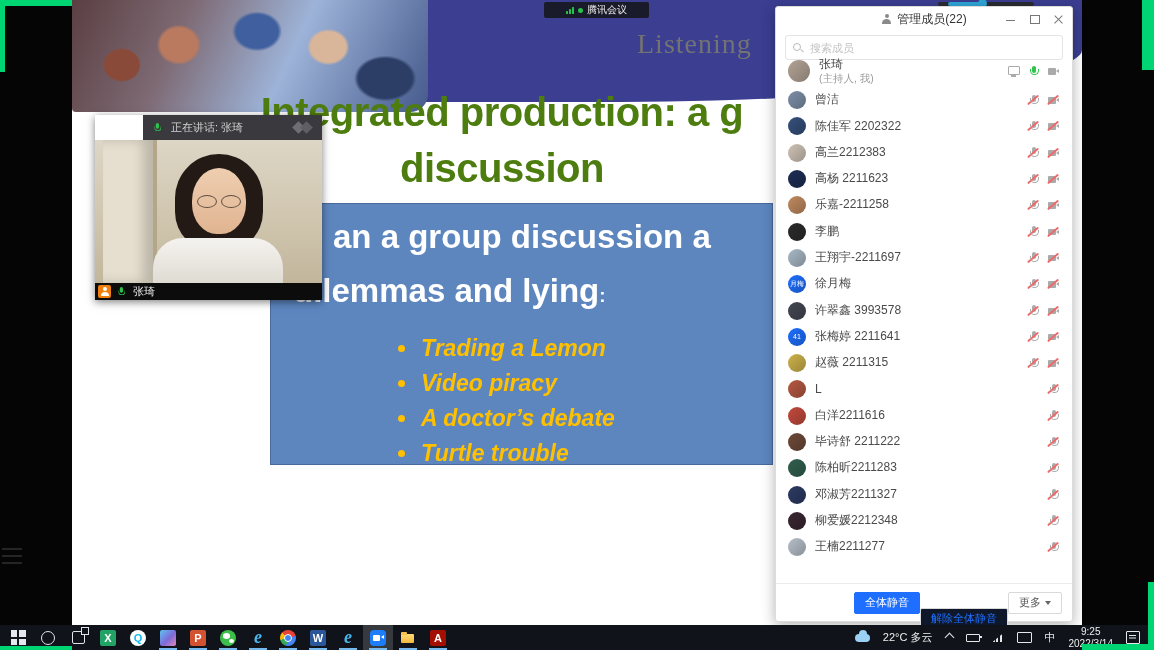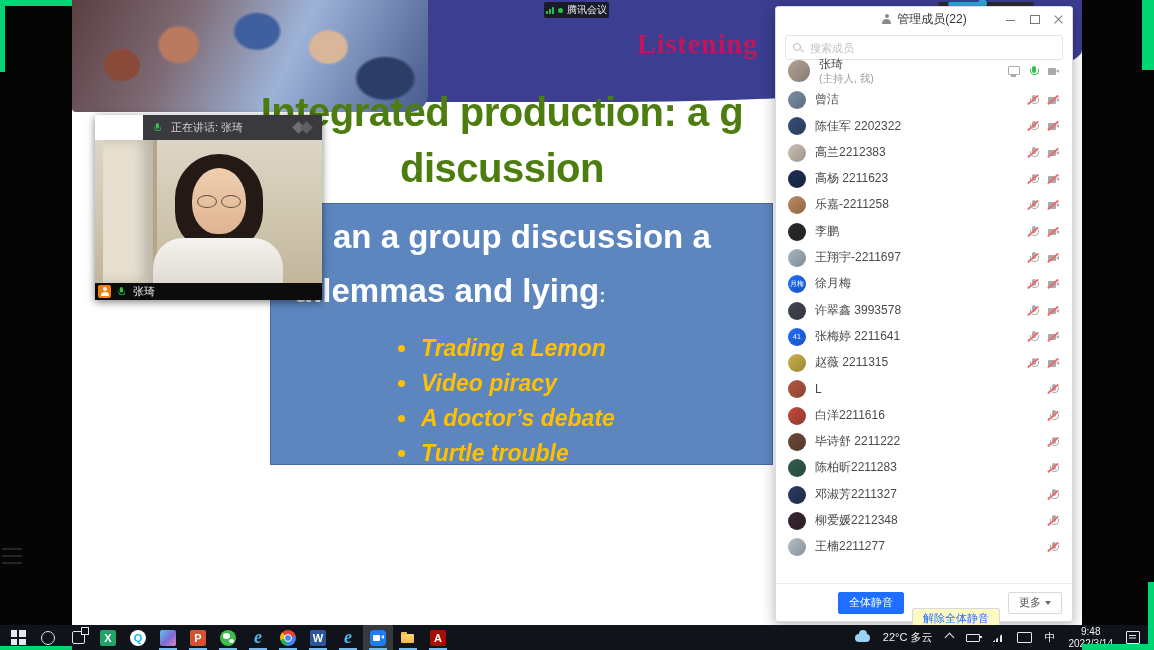--- a/index.html
+++ b/index.html
@@ -19,36 +19,36 @@
     border-radius:0 0 48% 10% / 0 0 52px 16px;}
   #collage{position:absolute;left:0;top:0;width:356px;height:112px;border-radius:0 0 18px 4px;
     background:
       radial-gradient(38px 34px at 14% 58%,#8a4a3a 0 45%,transparent 50%),
       radial-gradient(46px 42px at 30% 40%,#b97a5f 0 40%,transparent 48%),
       radial-gradient(50px 40px at 52% 28%,#3f5f9e 0 42%,transparent 50%),
       radial-gradient(44px 38px at 72% 42%,#d9b69a 0 40%,transparent 48%),
       radial-gradient(60px 44px at 88% 70%,#2c3e66 0 45%,transparent 52%),
       linear-gradient(115deg,#5a3f42 0%,#7e6a74 30%,#9db3d8 60%,#465a8c 100%);}
   #listening{position:absolute;left:565px;top:28px;font-family:"Liberation Serif","DejaVu Serif",serif;
-    font-weight:bold;font-size:28px;color:#be185d;letter-spacing:1px;}
+    font-weight:normal;font-size:28px;color:#737373;letter-spacing:1px;}
   #slide-title{position:absolute;left:130px;top:84px;width:600px;text-align:center;color:#4d7c0f;
     font-size:40px;font-weight:bold;line-height:56px;letter-spacing:-.5px;}
   #bluebox{position:absolute;left:198px;top:203px;width:503px;height:262px;background:#5d86bf;
     border:1px solid #49699c;box-sizing:border-box;}
   #box-line1{position:absolute;left:62px;top:14px;color:#fff;font-size:33px;font-weight:bold;}
   #box-line2{position:absolute;left:22px;top:68px;color:#fff;font-size:33px;font-weight:bold;}
   #box-line2 .colon{font-size:19px;font-weight:bold;}
   #bullets{position:absolute;left:118px;top:118px;margin:9px;padding:0;list-style:none;}
   #bullets li{color:#ffc000;font-size:23px;font-weight:bold;font-style:italic;line-height:35px;}
   #bullets li::before{content:"";display:inline-block;width:7px;height:7px;border-radius:50%;
     background:#ffc000;margin-right:16px;vertical-align:4px;}
 
   
   #pill{position:absolute;left:544px;top:2px;height:16px;background:rgba(24,24,34,.92);border-radius:2px;
-    display:flex;align-items:center;gap:4px;padding:0 2px;z-index:22;}
+    display:flex;align-items:center;gap:4px;padding:0 22px;z-index:22;}
   .sig{display:flex;align-items:flex-end;gap:1px;}
   .sig i{display:block;width:2px;background:#27c24c;border-radius:.5px;}
   .sig i:nth-child(1){height:3px}.sig i:nth-child(2){height:5px}.sig i:nth-child(3){height:7px}
   #pill .dot{width:5px;height:5px;border-radius:50%;background:#27c24c;}
   #pill .txt{color:#e8e8e8;font-size:10px;}
 
   
   #vol{position:absolute;left:938px;top:0;width:96px;height:9px;z-index:24;}
   #vol .track{position:absolute;left:0;right:0;top:2px;height:4px;background:#2b2b33;border-radius:2px;}
   #vol .fill{position:absolute;left:10px;width:34px;top:2px;height:4px;background:#2fa7d9;border-radius:2px;}
@@ -130,25 +130,25 @@
   .mrow{display:flex;align-items:center;padding:0 12px;height:26.3px;}
   .mrow.first{height:32px;}
   .avatar{width:18px;height:18px;border-radius:50%;flex:none;margin-right:9px;
     display:flex;align-items:center;justify-content:center;color:#fff;font-size:7px;overflow:hidden;}
   .mrow.first .avatar{width:22px;height:22px;}
   .minfo{display:flex;flex-direction:column;line-height:1.15;min-width:0;}
   .mname{font-size:12px;color:#4a4a4a;white-space:nowrap;}
   .msub{font-size:10.5px;color:#9c9c9c;}
   .micons{margin-left:auto;display:flex;align-items:center;gap:6px;}
   #panel-footer{position:absolute;left:0;right:0;bottom:0;height:38px;border-top:1px solid #ececec;
-    display:flex;align-items:center;justify-content:flex-end;gap:8px;padding:0 10px;box-sizing:border-box;}
+    display:flex;align-items:center;justify-content:flex-end;gap:0;padding:0 10px;box-sizing:border-box;}
   .btn{font-size:11px;height:22px;padding:0 10px;border-radius:2px;display:flex;align-items:center;gap:4px;
     cursor:default;box-sizing:border-box;}
   .btn-primary{background:#1e6fff;color:#fff;border:1px solid #1e6fff;}
-  .btn-plain-blue{background:#fef9c3;color:#1e6fff;border:1px solid #d9d9d9;margin-top:32px;}
+  .btn-plain-blue{background:#0f172a;color:#1e6fff;border:1px solid #d9d9d9;margin-top:32px;}
   .btn-plain{background:#fff;color:#555;border:1px solid #d9d9d9;}
   .caret{width:0;height:0;border-left:3.5px solid transparent;border-right:3.5px solid transparent;
     border-top:4px solid #666;display:inline-block;}
 
   
   #taskbar{position:absolute;left:0;top:625px;width:1154px;height:25px;background:#10141a;z-index:40;
     display:flex;align-items:center;}
   #apps{display:flex;align-items:center;height:100%;padding-left:3px;}
   .app{width:30px;height:25px;display:flex;align-items:center;justify-content:center;position:relative;flex:none;}
   .app.running::before{content:"";position:absolute;left:6px;right:6px;bottom:0;height:2px;background:#76b9ed;}
@@ -586,20 +586,20 @@
       </div>
     <div id="tray">
       <span class="t-cloud"></span>
       <span>22°C 多云</span>
       <span class="t-chevron"></span>
       <span class="t-battery"></span>
       <span class="t-net"></span>
       <span class="t-kbd"></span>
       <span>中</span>
       <span id="clock">
-        <div>9:48</div>
+        <div>9:25</div>
         <div>2022/3/14</div>
       </span>
       <span class="t-notif"></span>
     </div>
   </div>
 
 </div>
 
 </body></html>

